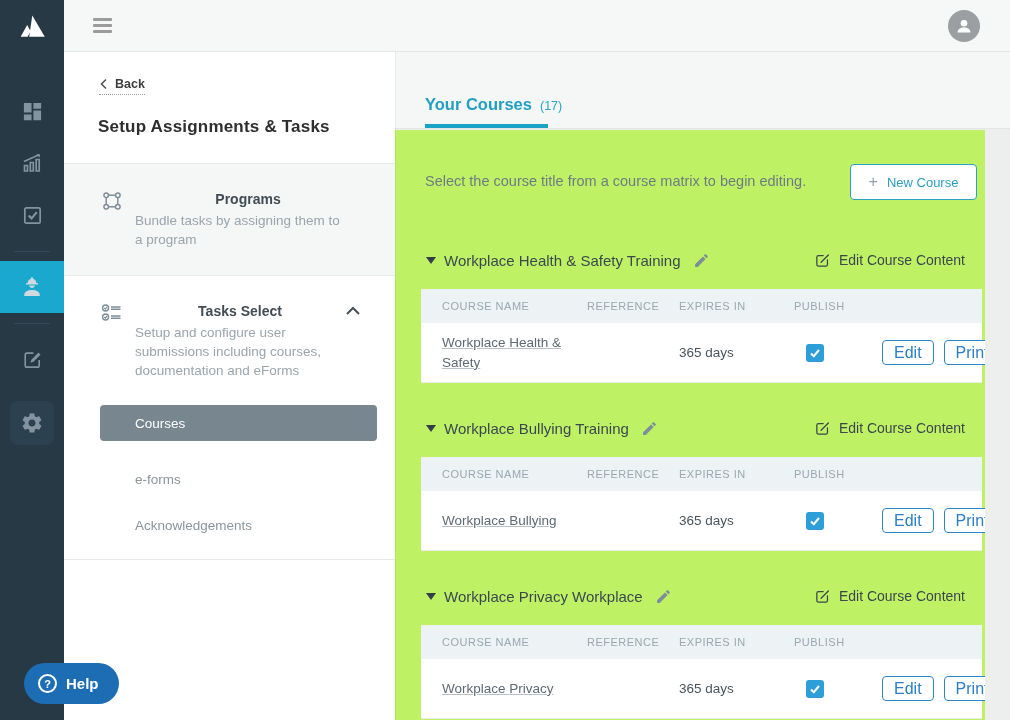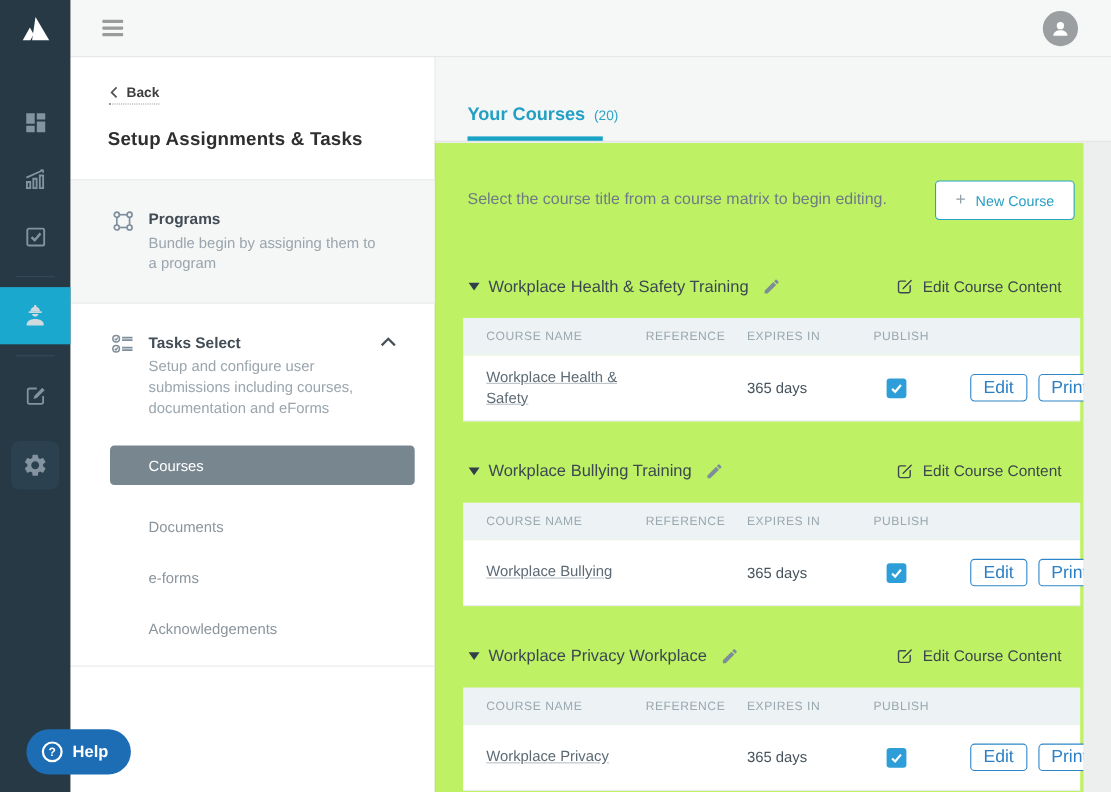--- a/index.html
+++ b/index.html
@@ -31,21 +31,21 @@
   .back { display:inline-flex; align-items:center; gap:7px; margin:25px 0 0 35px;
     font-size:12.5px; font-weight:bold; color:#3f3f3f; border-bottom:1px dotted #9a9a9a;
     padding-bottom:3px; cursor:pointer; }
   .panel-title { margin:22px 0 26px 34px; font-size:17px; font-weight:bold; color:#2e2e2e; letter-spacing:0.2px; }
   .pblock { padding:27px 34px 26px 36px; }
   .pblock.gray { background:#f5f6f6; border-top:1px solid #e9eaea; border-bottom:1px solid #e9eaea; }
   .pblock.white { border-bottom:1px solid #e9eaea; }
   .pb-head { display:flex; align-items:flex-start; }
   .pb-icon { width:24px; margin-right:11px; margin-top:-2px; flex:none; }
   .pb-titlewrap { flex:1; }
-  .pb-title { font-size:14px; font-weight:bold; color:#414c55; cursor:pointer; }
+  .pb-title { font-size:14px; font-weight:bold; color:#414c55; cursor:pointer;text-align:center; }
   .pb-desc { font-size:13.5px; color:#9aa5ad; line-height:19px; margin-top:4px; max-width:212px; }
   .chev-up { margin-left:auto; margin-top:2px; cursor:pointer; flex:none; }
   .sel-item { margin:25px 0 0 0; width:277px; height:36px; background:#77868F; border-radius:4px;
     color:#fff; font-size:13.5px; display:flex; align-items:center; padding-left:35px; cursor:pointer; }
   .plain-item { margin:31px 0 0 35px; font-size:13.5px; color:#8b959d; cursor:pointer; }
 
   
   .main { position:absolute; left:395px; top:52px; width:615px; height:668px; background:#edefef; }
   .tabstrip { position:relative; height:77px; background:#f5f6f6; border-bottom:1px solid #e3e5e5; }
   .tab { position:absolute; left:30px; bottom:0; padding:0 4px 14px 0; cursor:pointer; }
@@ -197,21 +197,21 @@
           <svg width="24" height="24" viewBox="0 0 24 24" fill="none" stroke="#7e8e9b" stroke-width="1.5">
             <rect x="6.2" y="6.2" width="11.6" height="11.6"></rect>
             <circle cx="6.2" cy="6.2" r="2.3" fill="#f5f6f6"></circle>
               <circle cx="17.8" cy="6.2" r="2.3" fill="#f5f6f6"></circle>
             <circle cx="6.2" cy="17.8" r="2.3" fill="#f5f6f6"></circle>
               <circle cx="17.8" cy="17.8" r="2.3" fill="#f5f6f6"></circle>
           </svg>
         </span>
         <div class="pb-titlewrap">
           <div class="pb-title">Programs</div>
-          <div class="pb-desc">Bundle begin by assigning them to a program</div>
+          <div class="pb-desc">Bundle tasks by assigning them to a program</div>
         </div>
       </div>
     </div>
 
     <div class="pblock white">
       <div class="pb-head">
         <span class="pb-icon">
           <svg width="24" height="24" viewBox="0 0 24 24" fill="none" stroke="#7e8e9b">
             <circle cx="5.6" cy="7" r="3" stroke-width="1.4"></circle>
               <polyline points="4.3,7 5.4,8.1 7.1,5.9" stroke-width="1.2"></polyline>
@@ -228,35 +228,32 @@
         <span class="chev-up">
           <svg width="16" height="11" viewBox="0 0 16 11" fill="none" stroke="#44505a" stroke-width="2">
               <polyline points="2,9 8,3 14,9"></polyline>
             </svg>
         </span>
       </div>
       <div class="sel-item">
         <span>Courses</span>
       </div>
       <div class="plain-item">
-        <span>Documents</span>
-      </div>
-      <div class="plain-item">
         <span>e-forms</span>
       </div>
       <div class="plain-item">
         <span>Acknowledgements</span>
       </div>
     </div>
   </aside>
 
   <main class="main">
     <div class="tabstrip">
       <div class="tab">
-        <span class="tab-label">Your Courses</span><span class="tab-count">(20)</span>
+        <span class="tab-label">Your Courses</span><span class="tab-count">(17)</span>
       </div>
     </div>
 
     <div class="card">
       <div class="intro-row">
         <div class="intro-text">Select the course title from a course matrix to begin editing.</div>
         <button class="btn-new">
           <span class="plus">+</span>
           <span>New Course</span>
         </button>

